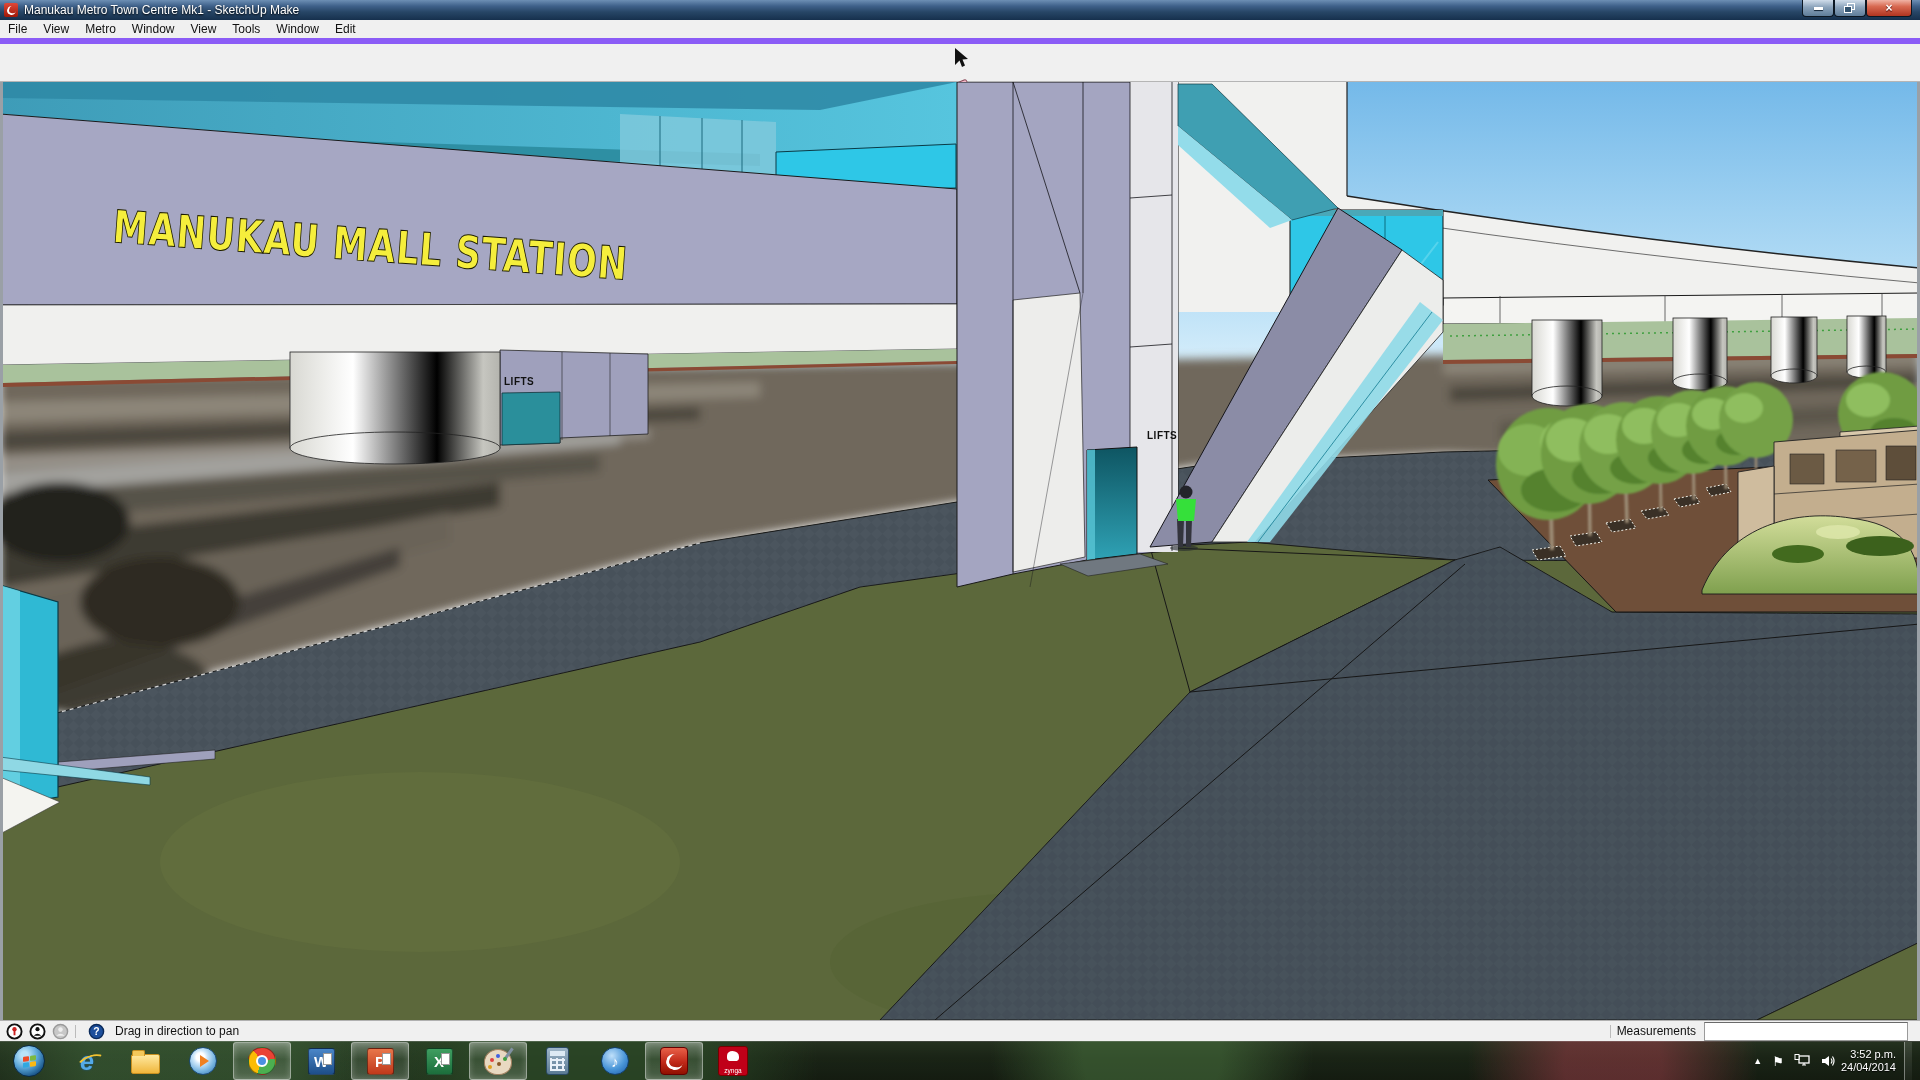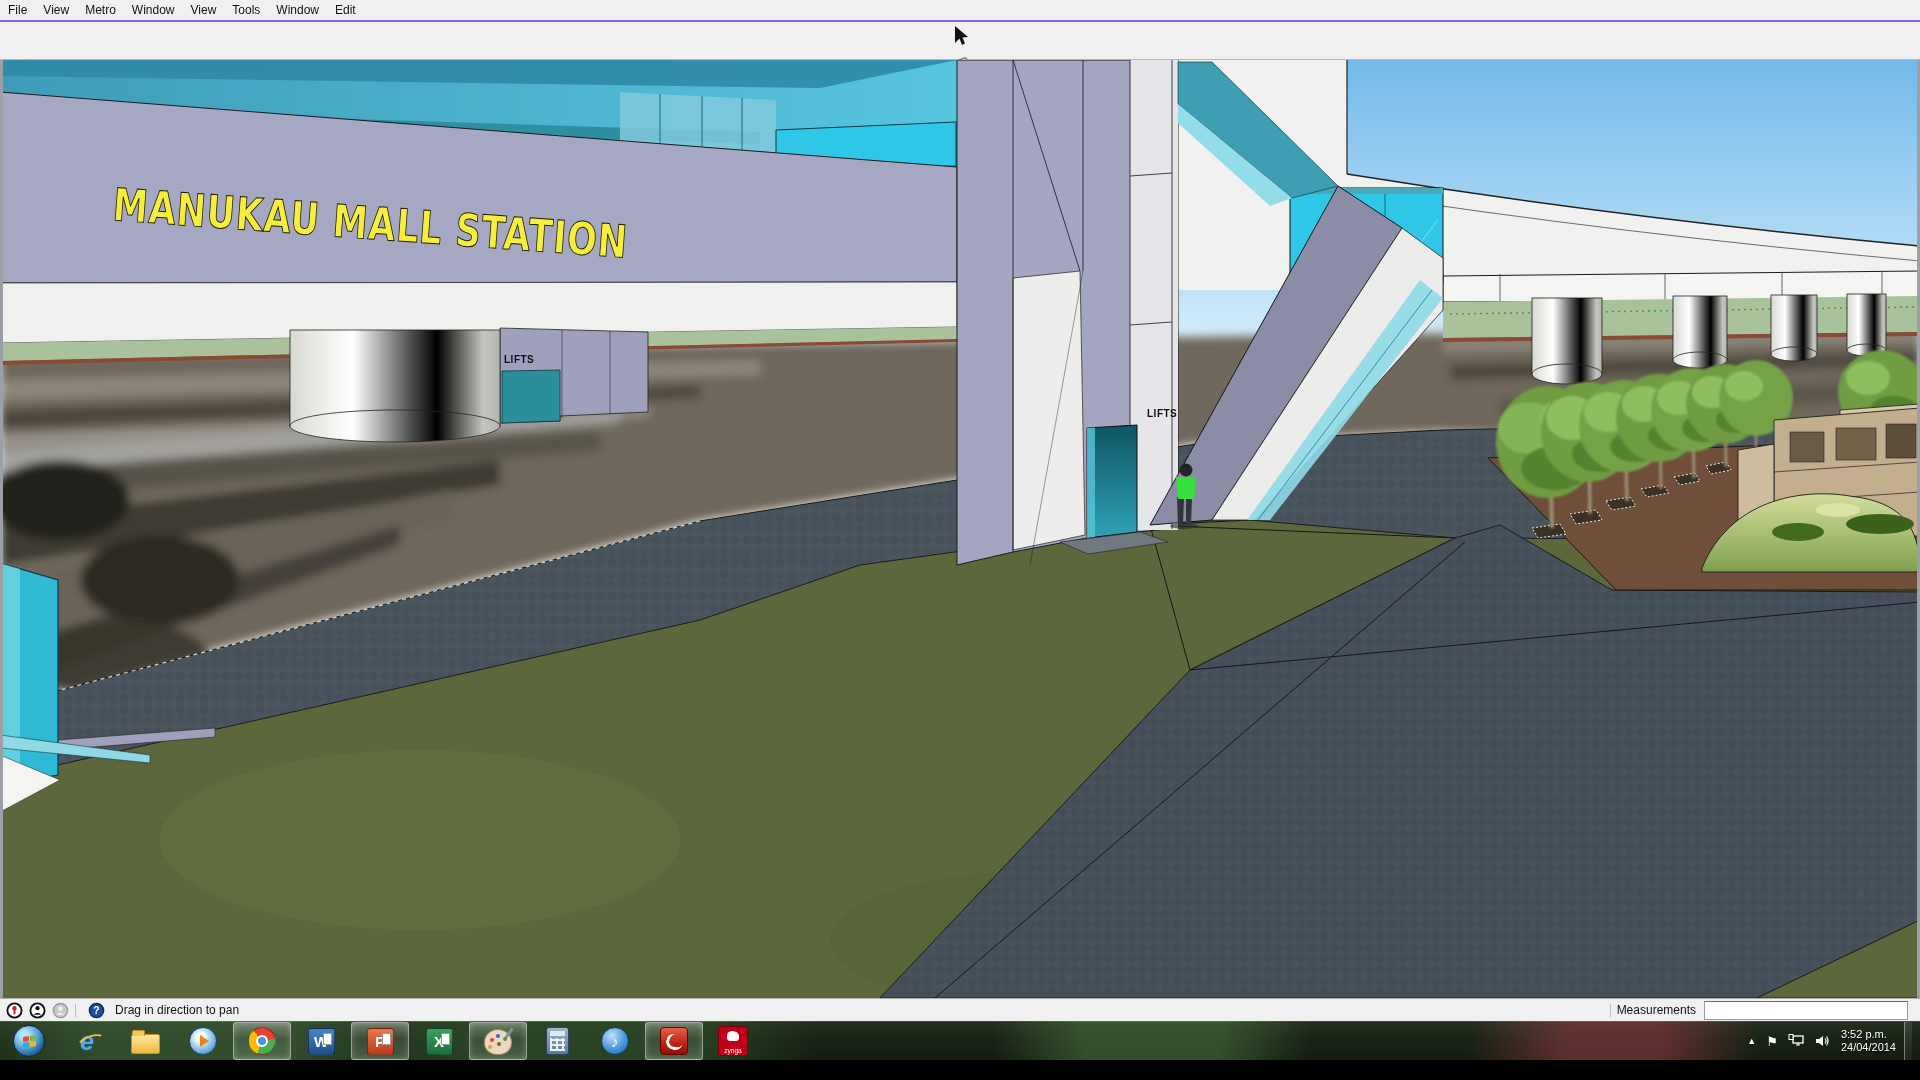--- a/index.html
+++ b/index.html
@@ -14,21 +14,21 @@
     border-left:2px solid #fff;border-bottom:2px solid #fff;border-radius:50%;transform:rotate(12deg);}
   .title-text{text-shadow:0 1px 2px #000;}
   .caption{position:absolute;right:8px;top:0;display:flex;}
   .cap-btn{width:30px;height:16px;border:1px solid #0c1722;border-top:none;border-radius:0 0 4px 4px;
     background:linear-gradient(#cfdcea,#8ba3bb 45%,#5f7d99);display:flex;align-items:center;justify-content:center;}
   .cap-btn.close{width:44px;background:linear-gradient(#f0b3a5,#d86a52 40%,#b03420);}
   .min-glyph{width:9px;height:3px;background:#fff;box-shadow:0 1px 1px #123;}
   .x-glyph{color:#fff;font-weight:bold;font-size:12px;line-height:10px;text-shadow:0 1px 1px #400;}
   
   .menubar{height:20px;background:#f0f0f0;display:flex;align-items:center;font-size:12px;color:#111;
-    border-bottom:2px solid #8b5cf6;}
+    border-bottom:6px solid #8b5cf6;}
   .menu-item{padding:2px 8px;}
   
   .toolbar{height:37px;background:#f0f0f0;border-bottom:1px solid #b5b5b5;display:flex;align-items:center;flex-direction:column;}
   .grip{width:6px;height:26px;margin-left:3px;background-image:radial-gradient(circle,#9a9a9a 1px,transparent 1.2px);
     background-size:4px 4px;}
   .tbtn{width:32px;height:30px;display:flex;align-items:center;justify-content:center;border:1px solid transparent;border-radius:3px;}
   .tbtn.active{background:#dde6ee;border:1px solid #8fa3b8;box-shadow:inset 0 1px 3px rgba(0,0,0,.25);}
   .tbtn svg{display:block;}
   .dd{width:0;height:0;border:3.5px solid transparent;border-top:4.5px solid #222;margin:12px 2px 0 -2px;}
   .tsep{width:1px;height:26px;background:#c2c2c2;margin:0 4px;}
@@ -101,29 +101,47 @@
     border-left:3px solid #fff;border-bottom:3px solid #fff;border-radius:50%;transform:rotate(14deg);}
   .ic-zynga{width:28px;height:28px;border-radius:3px;background:#c00018;border:1px solid #700;
     display:flex;flex-direction:column;align-items:center;justify-content:flex-end;}
   .ic-zynga::before{content:"";position:absolute;left:8px;top:4px;width:12px;height:10px;background:#fff;
     border-radius:55% 65% 40% 40%;}
   .zynga-label{color:#fff;font-size:6.5px;line-height:8px;}
   .tray{position:absolute;right:8px;top:0;height:38px;display:flex;align-items:center;color:#fff;}
   .tray-ic{margin:0 5px;display:inline-flex;align-items:center;color:#fff;}
   .caret{font-size:9px;}
   .flagg{font-size:13px;}
-  .clock{font-size:11px;line-height:13px;margin-left:6px;text-shadow:0 1px 1px #000;}
+  .clock{text-align:right;font-size:11px;line-height:13px;margin-left:0;text-shadow:0 1px 1px #000;}
   .show-desktop{width:7px;height:38px;margin-left:8px;border-left:1px solid rgba(255,255,255,.4);
     background:linear-gradient(rgba(255,255,255,.12),rgba(255,255,255,.04));}
 </style>
 </head>
 <body>
 
 <div class="window">
 
+  <div class="titlebar">
+    <span class="app-ico"></span>
+    <span class="title-text">Manukau Metro Town Centre Mk1 - SketchUp Make</span>
+    <span class="caption">
+      <span class="cap-btn">
+          <span class="min-glyph"></span>
+        </span>
+      <span class="cap-btn">
+        <svg width="12" height="10" viewBox="0 0 12 10">
+            <rect x="3.5" y="0.5" width="7" height="6" fill="none" stroke="#fff"></rect>
+            <rect x="0.5" y="3.5" width="7" height="6" fill="#33536f" stroke="#fff"></rect>
+          </svg>
+      </span>
+      <span class="cap-btn close">
+          <span class="x-glyph">×</span>
+        </span>
+    </span>
+  </div>
 
   <div class="menubar">
     <span class="menu-item">File</span>
     <span class="menu-item">View</span>
     <span class="menu-item">Metro</span>
     <span class="menu-item">Window</span>
     <span class="menu-item">View</span>
     <span class="menu-item">Tools</span>
     <span class="menu-item">Window</span>
     <span class="menu-item">Edit</span>

